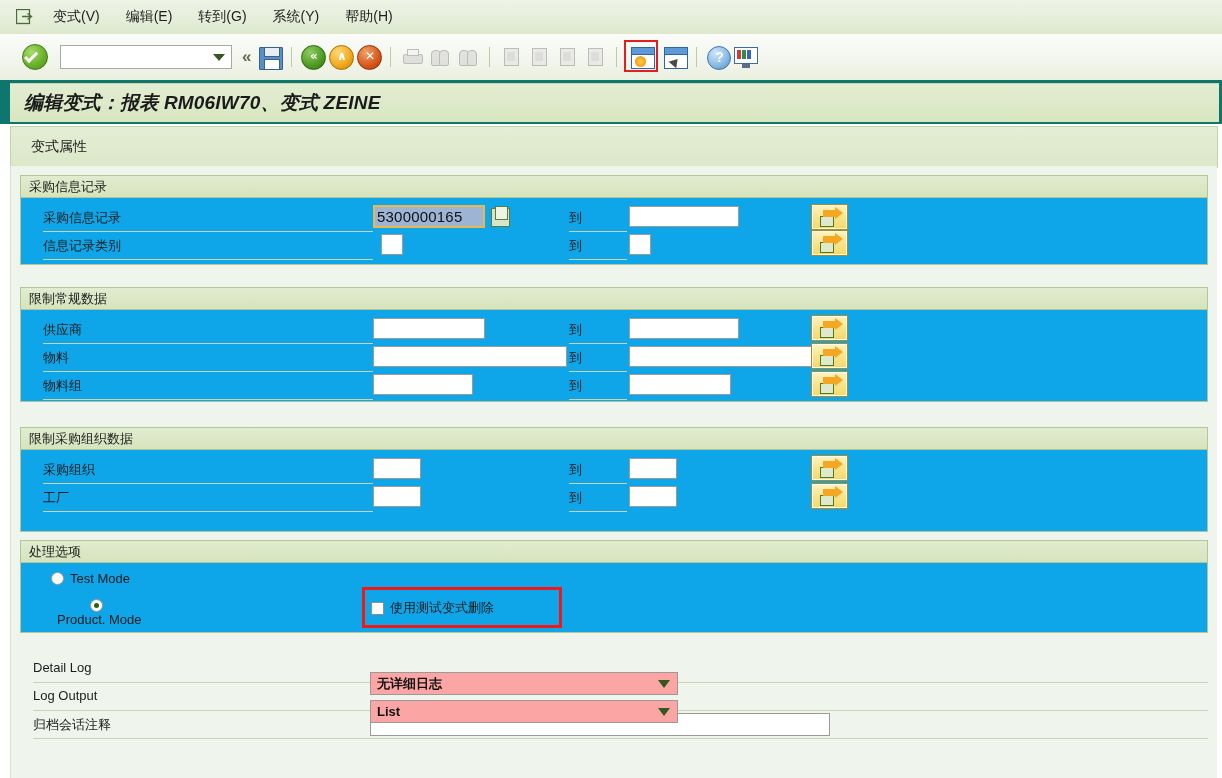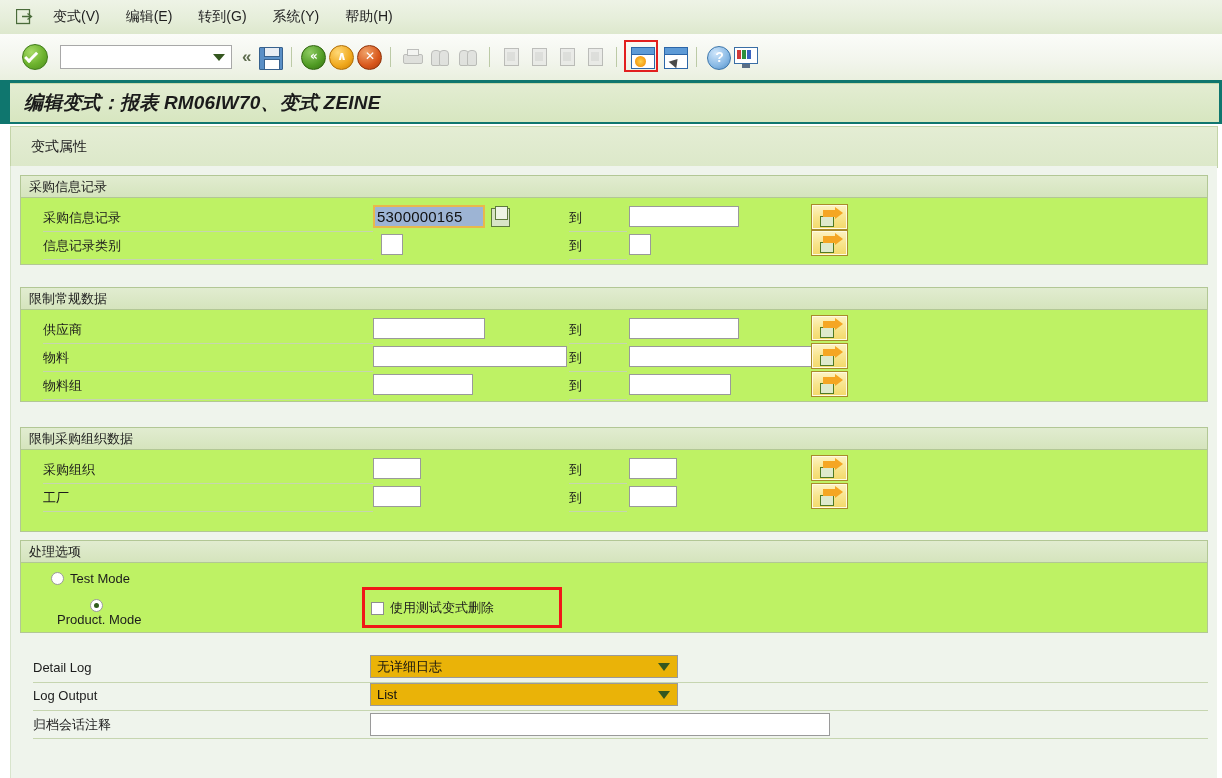--- a/index.html
+++ b/index.html
@@ -129,21 +129,21 @@
 
   
   .content {
     position: absolute; left: 10px; top: 166px; width: 1206px; height: 612px;
     background: #eff4ec; border-left: 1px solid #d8e4cc;
   }
 
   .group {
     position: absolute; left: 9px; width: 1188px;
     border: 1px solid #b2c795;
-    background: #bef264;
+    background: #0ea5e9;
     box-sizing: border-box;
   }
   .group > .gheader {
     height: 21px; line-height: 21px;
     background: linear-gradient(to bottom, #e1ecd0 0%, #d5e4bd 100%);
     border-bottom: 1px solid #b2c795;
     padding-left: 8px; font-size: 13px; color: #1c1c1c;
   }
   .group > .gbody { position: relative; }
 
@@ -218,22 +218,22 @@
   .chk-wrap .clab { margin-left: 6px; font-size: 13px; }
   .red-outline {
     position: absolute; border: 3px solid #f01818; box-sizing: border-box; pointer-events: none;
   }
 
   
   .brow { position: absolute; left: 9px; width: 1188px; height: 28px; }
   .brow .blabel { position: absolute; left: 13px; top: 5px; font-size: 13px; }
   .brow .brule { position: absolute; left: 13px; right: 0; bottom: 0; height: 1px; background: #c6d5b0; }
   .sel-box {
-    position: absolute; top: 0; height: 23px; background: #eab308; border: 1px solid #9a9a9a;
-    box-sizing: border-box; display: flex; align-items: center;
+    position: absolute; top: 17px; height: 23px; background: #fca5a5; border: 1px solid #9a9a9a;
+    box-sizing: border-box; display: flex; align-items: center; font-weight: bold;
   }
   .sel-box .sv { margin-left: 6px; font-size: 13px; color: #111; }
   .sel-box .dd {
     position: absolute; right: 7px; width: 0; height: 0;
     border-left: 6px solid transparent; border-right: 6px solid transparent;
     border-top: 8px solid #35571f;
   }
   .plain-input {
     position: absolute; top: 2px; height: 23px; background: #fff; border: 1px solid #9a9a9a; box-sizing: border-box;
   }

